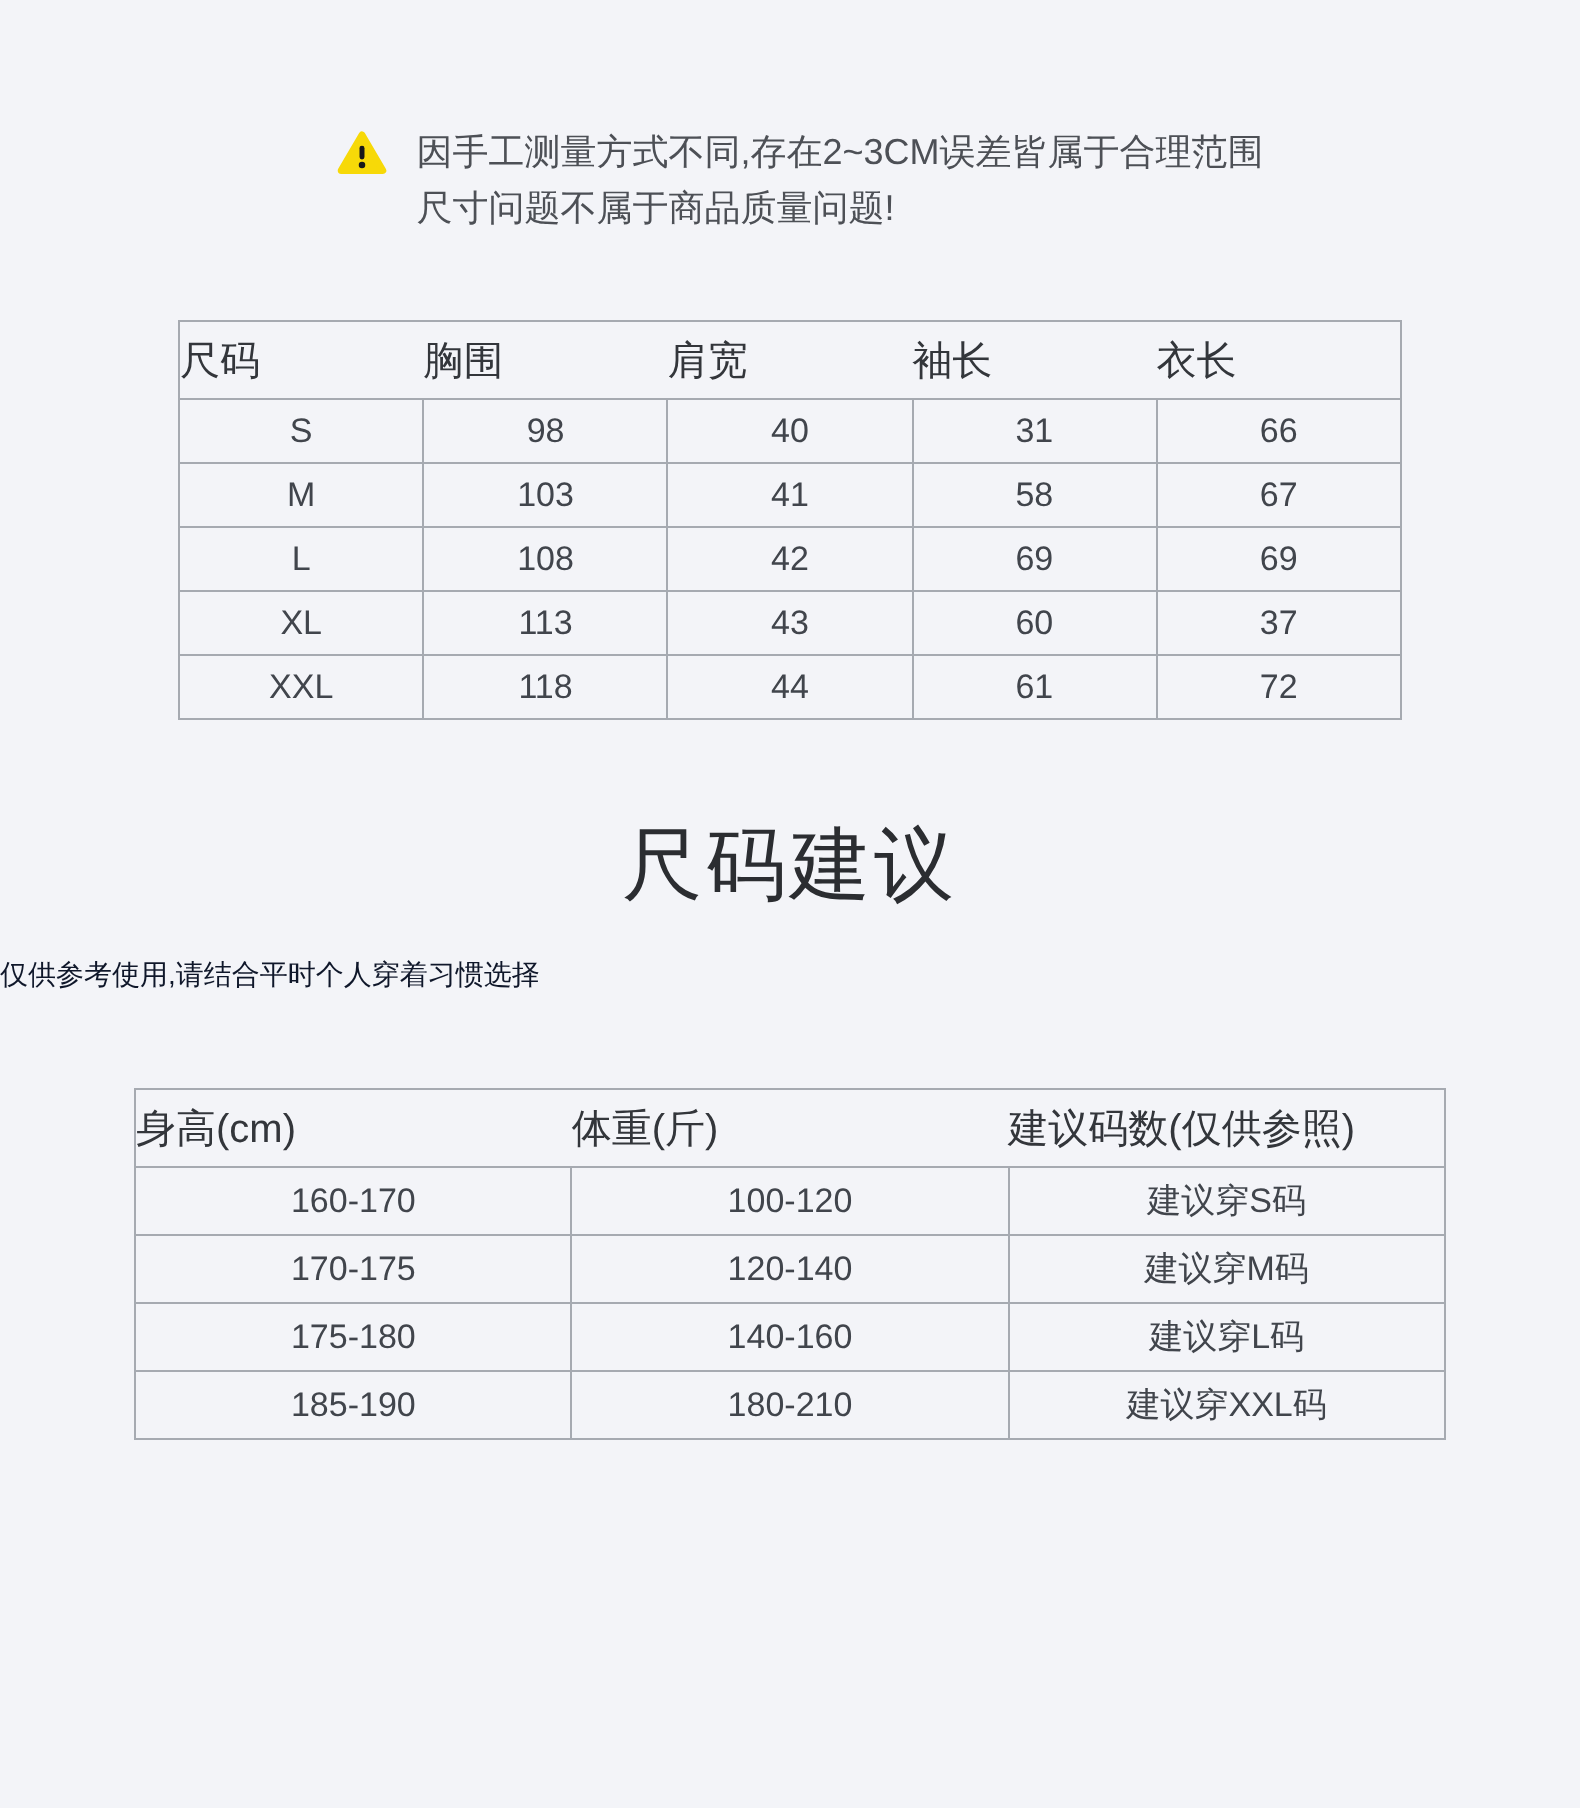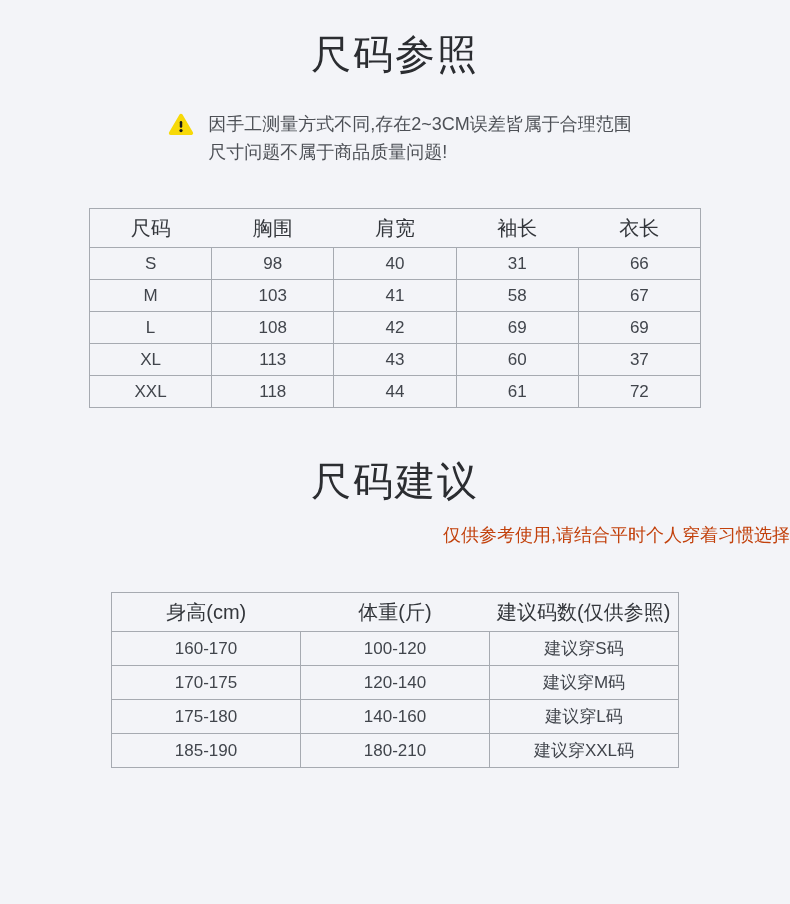--- a/index.html
+++ b/index.html
@@ -40,55 +40,54 @@
     line-height: 28px;
     color: #4d5056;
     max-width: 510px;
   }
   table {
     border-collapse: collapse;
     margin: 0 auto;
     table-layout: fixed;
   }
   .size-table { width: 612px; margin-top: 42px; }
-  .suggest-table { width: 568px; margin-top: 45px; }
+  .suggest-table { width: 656px; margin-top: 45px; }
   table, td { border: 1px solid #a6aab1; }
   th {
     border-top: 1px solid #a6aab1;
     border-bottom: 1px solid #a6aab1;
     border-left: none;
     border-right: none;
     font-weight: 400;
     font-size: 20px;
     color: #33363b;
     height: 39px;
-    text-align: center;
+    text-align: left;
   }
   td {
     font-size: 17px;
     color: #41454c;
     text-align: center;
     height: 32px;
   }
   .suggest-table td { height: 34px; }
   .title-suggest { margin-top: 49px; }
   .subtitle {
     margin-top: 18px;
-    text-align: right;
-    font-size: 18px;
+    text-align: left;
+    font-size: 14px;
     line-height: 24px;
-    color: #c2410c;
+    color: #0f172a;
   }
 </style>
 </head>
 <body>
 
 <div class="page">
 
-  <h1 class="section-title">尺码参照</h1>
 
   <div class="warning">
     <span class="warning-icon-wrap">
       <svg width="26" height="26" viewBox="0 0 24 24" aria-hidden="true">
         <path d="M12 3.2 L21.6 19.6 L2.4 19.6 Z" fill="#f7d908" stroke="#f7d908" stroke-width="3.2" stroke-linejoin="round"></path>
         <rect x="10.85" y="8.2" width="2.3" height="6.3" rx="1.15" fill="#17181a"></rect>
         <circle cx="12" cy="17.1" r="1.5" fill="#17181a"></circle>
       </svg>
     </span>
     <div class="warning-text">

